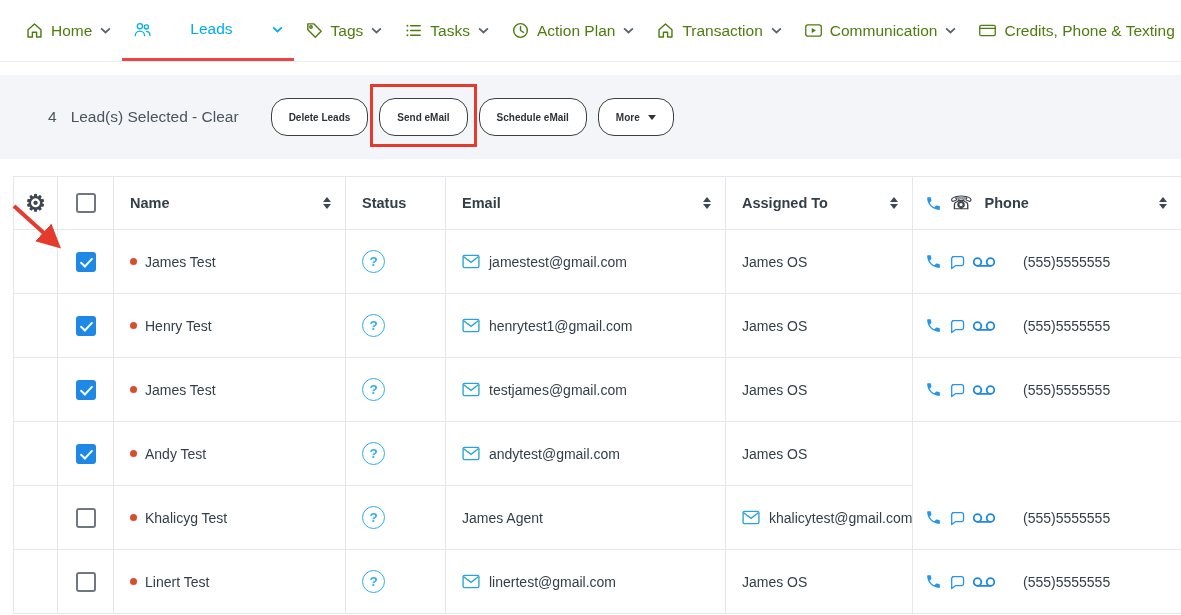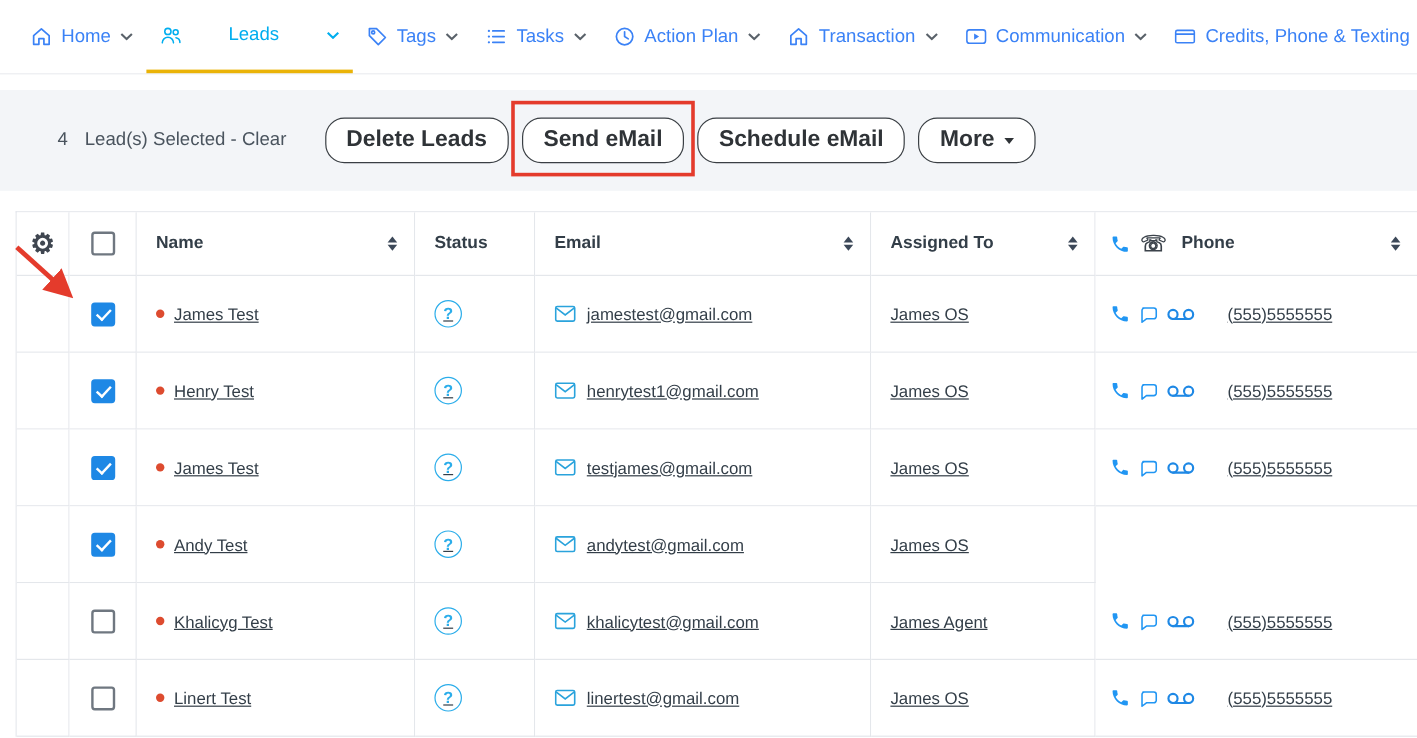--- a/index.html
+++ b/index.html
@@ -3,49 +3,49 @@
 <meta charset="utf-8">
 <style>
   * { box-sizing: border-box; margin: 0; padding: 0; }
   html,body { width:1181px; height:615px; overflow:hidden; background:#fff;
     font-family:"Liberation Sans", sans-serif; position:relative; }
 
   
   .topnav { height:62px; display:flex; align-items:stretch; padding-left:14px;
     border-bottom:1px solid #ebedf0; background:#fff; }
   .nav-item { display:flex; align-items:center; gap:7px; padding:0 11px;
-    color:#3b82f6; font-size:15.5px; cursor:pointer; white-space:nowrap; }
-  .nav-item.active { color:#00aeef; border-bottom:3px solid #eab308;gap:38px; }
+    color:#4d7c0f; font-size:15.5px; cursor:pointer; white-space:nowrap; }
+  .nav-item.active { color:#00aeef; border-bottom:3px solid #ef4444;gap:38px; }
   .nav-icon svg { width:19px; height:19px; display:block; fill:none;
     stroke:currentColor; stroke-width:1.5; stroke-linecap:round; stroke-linejoin:round; }
   .chev { display:flex; color:#5a626a; margin-left:1px; }
   .chev svg { width:11px; height:7px; fill:none; stroke:currentColor; stroke-width:1.6; }
   .nav-item.active .chev { color:#00aeef; }
 
   
   .action-bar { margin-top:13px; height:84px; background:#f3f5f8;
     display:flex; align-items:center; padding-left:48px; gap:32px; }
   .selection-summary { font-size:15.5px; color:#4a545e; display:flex; gap:14px; align-items:center; }
   .action-buttons { display:flex; gap:11px; align-items:center; }
   .btn { background:#fff; border:1px solid #3a3f44; border-radius:16px; height:38px;
-    padding:0 17px; font-size:19px; font-weight:700; color:#2f3337;
+    padding:0 17px; font-size:10px; font-weight:700; color:#2f3337;
     font-family:inherit; cursor:pointer; display:inline-flex; align-items:center; }
   .caret { display:inline-block; margin-left:8px; border-left:4.5px solid transparent;
     border-right:4.5px solid transparent; border-top:5px solid #2f3337; }
   .annotated { position:relative; display:inline-block;text-decoration:underline; }
   .red-box { position:absolute; left:-9px; right:-9px; top:-14px; bottom:-11px;
     border:3px solid #e43b2c; pointer-events:none; z-index:5; }
 
   
   .table { margin:17px 0 0 13px; border-top:1px solid #e4e7eb; border-left:1px solid #e4e7eb; }
   .trow { display:grid; grid-template-columns:44px 56px 232px 100px 280px 187px 269px; }
   .cell { border-right:1px solid #e4e7eb; border-bottom:1px solid #e4e7eb;
     display:flex; align-items:center; background:#fff; }
   .header .cell { height:53px; font-size:14.5px; font-weight:700; color:#333e48; }
-  .body .cell { height:64px; font-size:14px; color:#333e48;text-decoration:underline; }
+  .body .cell { height:64px; font-size:14px; color:#333e48; }
   .c-gear { justify-content:center; }
   .gear { font-size:23px; color:#3f4650; line-height:1; cursor:pointer; }
   .c-check { justify-content:center; }
   .checkbox { width:20px; height:20px; border:2px solid #6f7780; border-radius:3px;
     background:#fff; cursor:pointer; position:relative; }
   .checkbox.checked { background:#1e88e5; border-color:#1e88e5; }
   .checkbox.checked::after { content:""; position:absolute; left:5.5px; top:1.5px;
     width:5px; height:10px; border-right:2.5px solid #fff; border-bottom:2.5px solid #fff;
     transform:rotate(43deg); }
   .hdr-pad { padding-left:16px; padding-right:14px; justify-content:space-between;gap:35px; }
@@ -423,31 +423,31 @@
       <div class="cell c-check">
           <span class="checkbox"></span>
         </div>
       <div class="cell c-name">
           <span class="dot"></span>
           <span>Khalicyg Test</span>
         </div>
       <div class="cell">
           <span class="qicon">?</span>
         </div>
+      <div class="cell c-assigned">
+          <span>James Agent</span>
+        </div>
       <div class="cell c-email">
           <span class="env">
             <svg viewBox="0 0 20 16">
               <rect x="1.2" y="1.2" width="17.6" height="13.6" rx="1.5"></rect>
               <path d="M1.5 2.5 L10 9 L18.5 2.5"></path>
             </svg>
           </span>
           <span>khalicytest@gmail.com</span>
-        </div>
-      <div class="cell c-assigned">
-          <span>James Agent</span>
         </div>
       <div class="cell c-phone">
         <span class="pico handset">
             <svg viewBox="0 0 24 24">
               <path d="M6.62 10.79c1.44 2.83 3.76 5.14 6.59 6.59l2.2-2.21c.27-.27.67-.36 1.02-.24 1.12.37 2.33.57 3.57.57.55 0 1 .45 1 1V20c0 .55-.45 1-1 1-9.39 0-17-7.61-17-17 0-.55.45-1 1-1h3.5c.55 0 1 .45 1 1 0 1.25.2 2.45.57 3.57.11.35.03.74-.25 1.02l-2.2 2.2z"></path>
             </svg>
           </span>
         <span class="pico bubble">
             <svg viewBox="0 0 22 22">
               <path d="M5.5 4.5 h11 a2.5 2.5 0 0 1 2.5 2.5 v6 a2.5 2.5 0 0 1 -2.5 2.5 h-7.5 l-4.5 3.5 v-12 a2.5 2.5 0 0 1 2.5 -2.5 z"></path>

